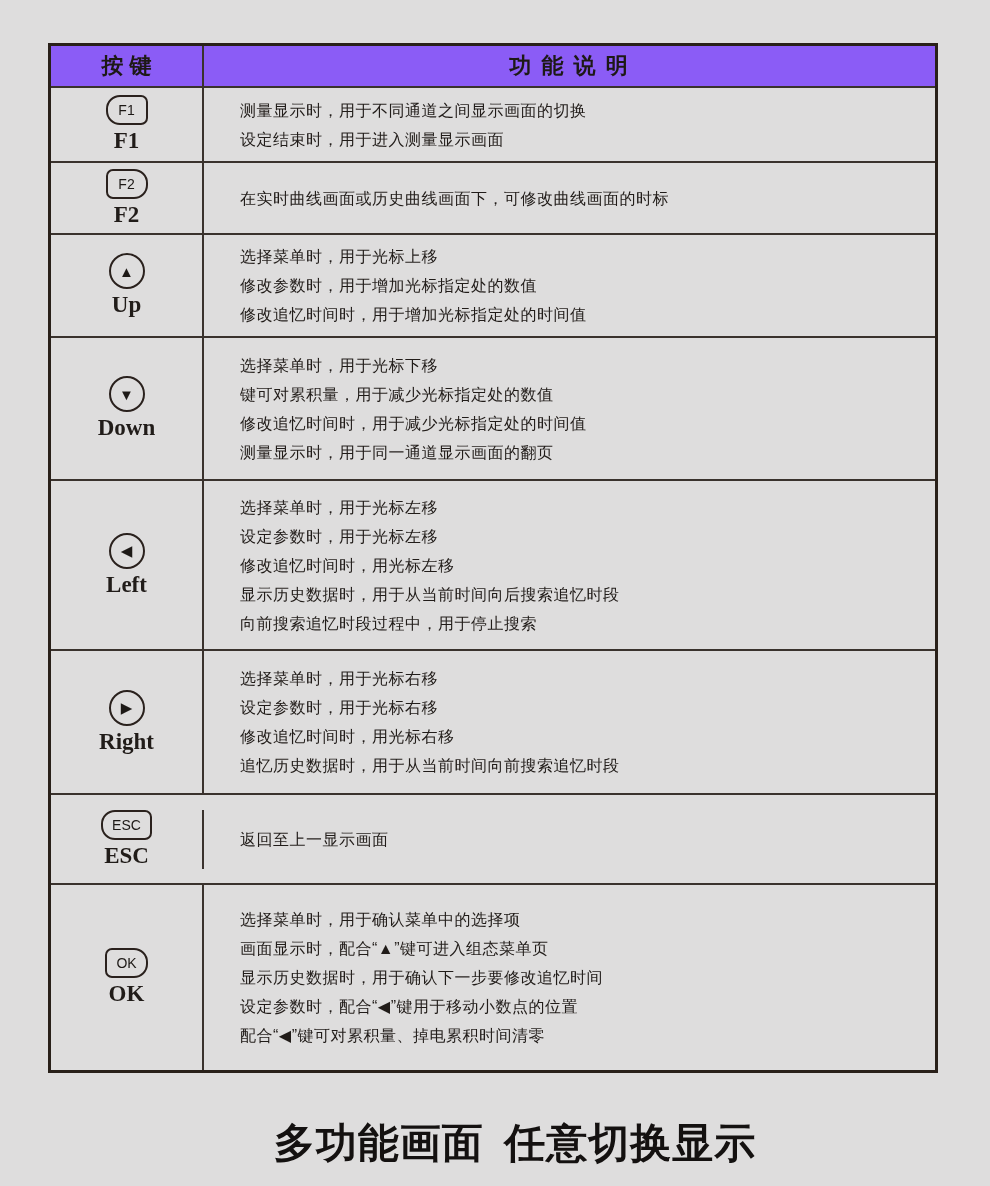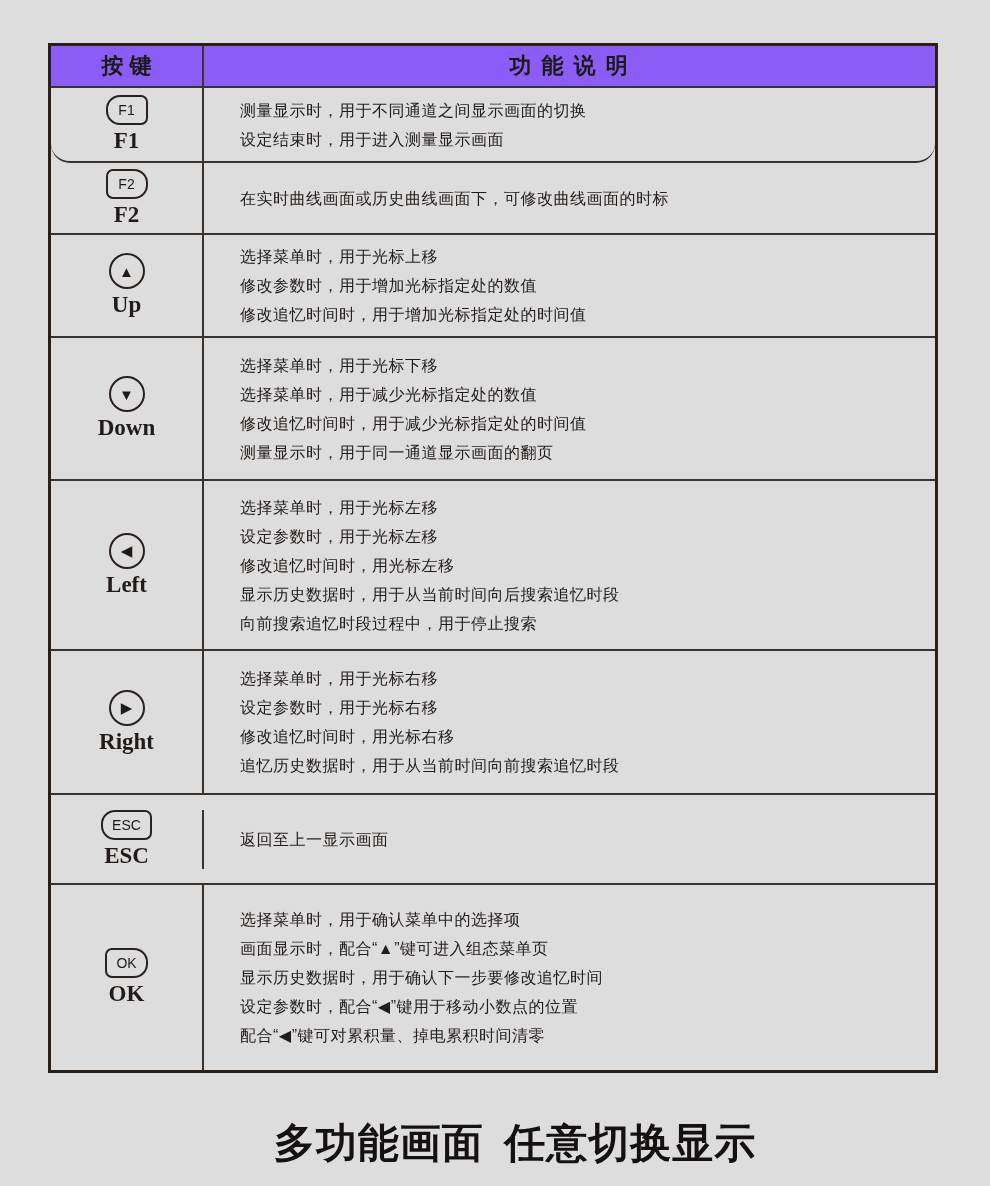--- a/index.html
+++ b/index.html
@@ -26,21 +26,21 @@
   .trow:last-child { border-bottom: none; flex: 1; }
 
   .header-row { height: 42px; background: #8b5cf6; }
   .hkey, .hdesc {
     display: flex; align-items: center; justify-content: center;
     font-size: 22px; font-weight: bold; color: #1d1916;
   }
   .hkey { width: 153px; border-right: 2px solid #3a322d; }
   .hdesc { flex: 1; letter-spacing: 2px; }
 
-  .row-f1   { height: 75px; border-radius: 19px; }
+  .row-f1   { height: 75px; }
   .row-f2   { height: 72px; }
   .row-up   { height: 103px; }
   .row-down { height: 143px; }
   .row-left { height: 170px; }
   .row-right{ height: 144px; }
   .row-esc  { height: 90px; align-items: center; }
 
   .keycell {
     width: 153px;
     border-right: 2px solid #3a322d;
@@ -153,21 +153,21 @@
 
   <div class="trow row-down">
     <div class="keycell">
       <div class="circlekey">
         <span class="glyph">▼</span>
       </div>
       <div class="key-label">Down</div>
     </div>
     <div class="desccell">
       <div class="descline">选择菜单时，用于光标下移</div>
-      <div class="descline">选择菜单时，用于减少光标指定处的数值</div>
+      <div class="descline">键可对累积量，用于减少光标指定处的数值</div>
       <div class="descline">修改追忆时间时，用于减少光标指定处的时间值</div>
       <div class="descline">测量显示时，用于同一通道显示画面的翻页</div>
     </div>
   </div>
 
   <div class="trow row-left">
     <div class="keycell">
       <div class="circlekey">
         <span class="glyph">◀</span>
       </div>

